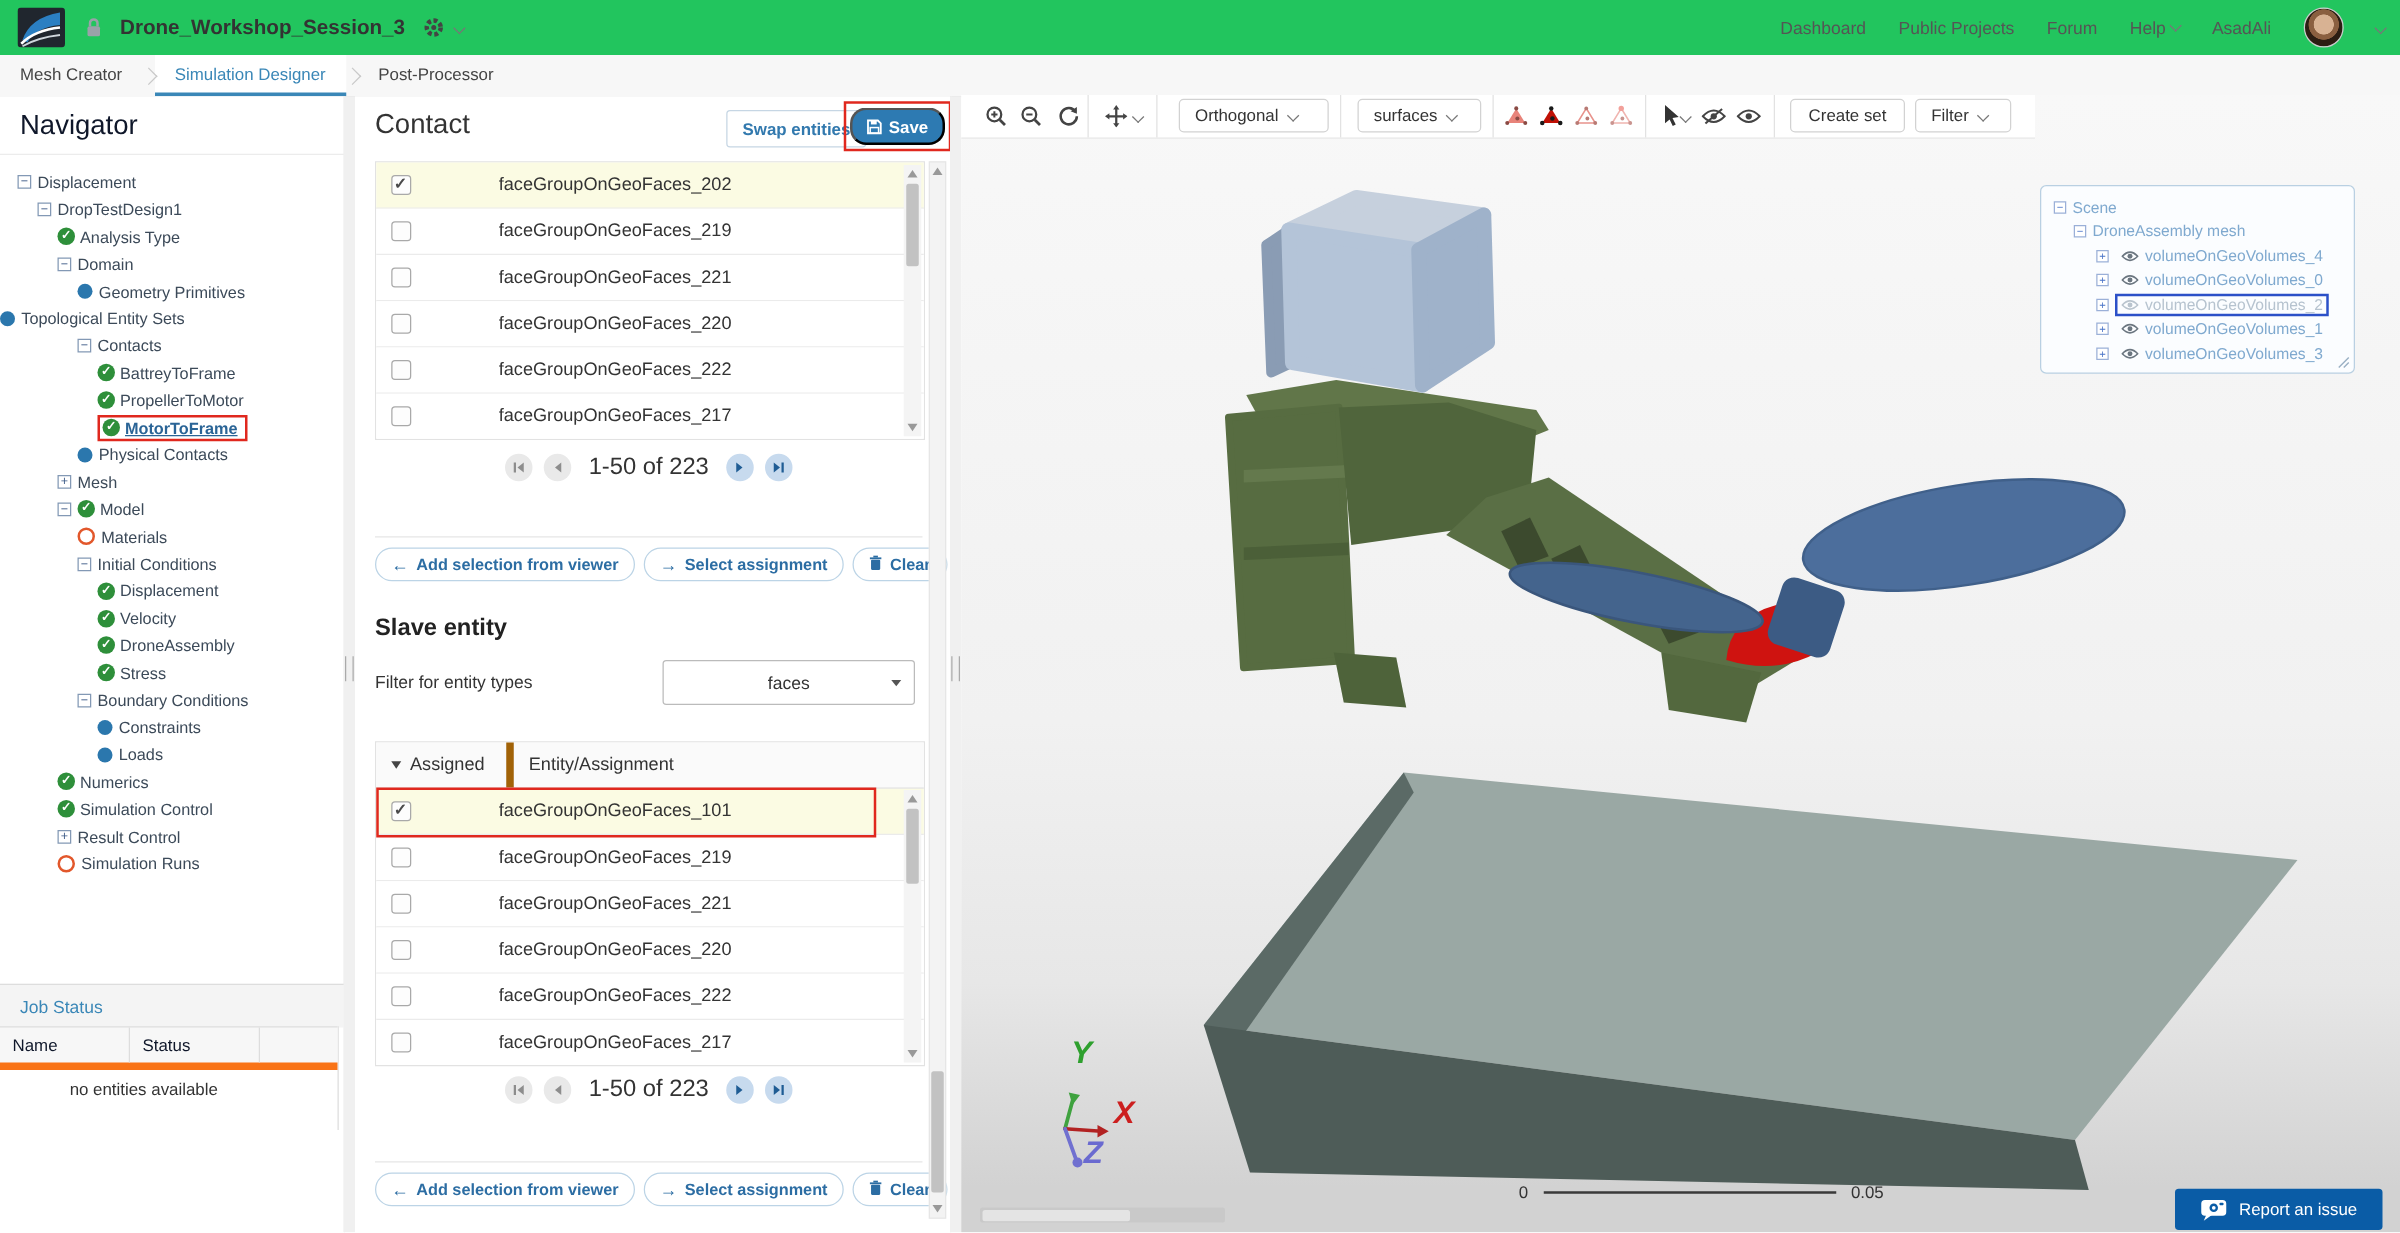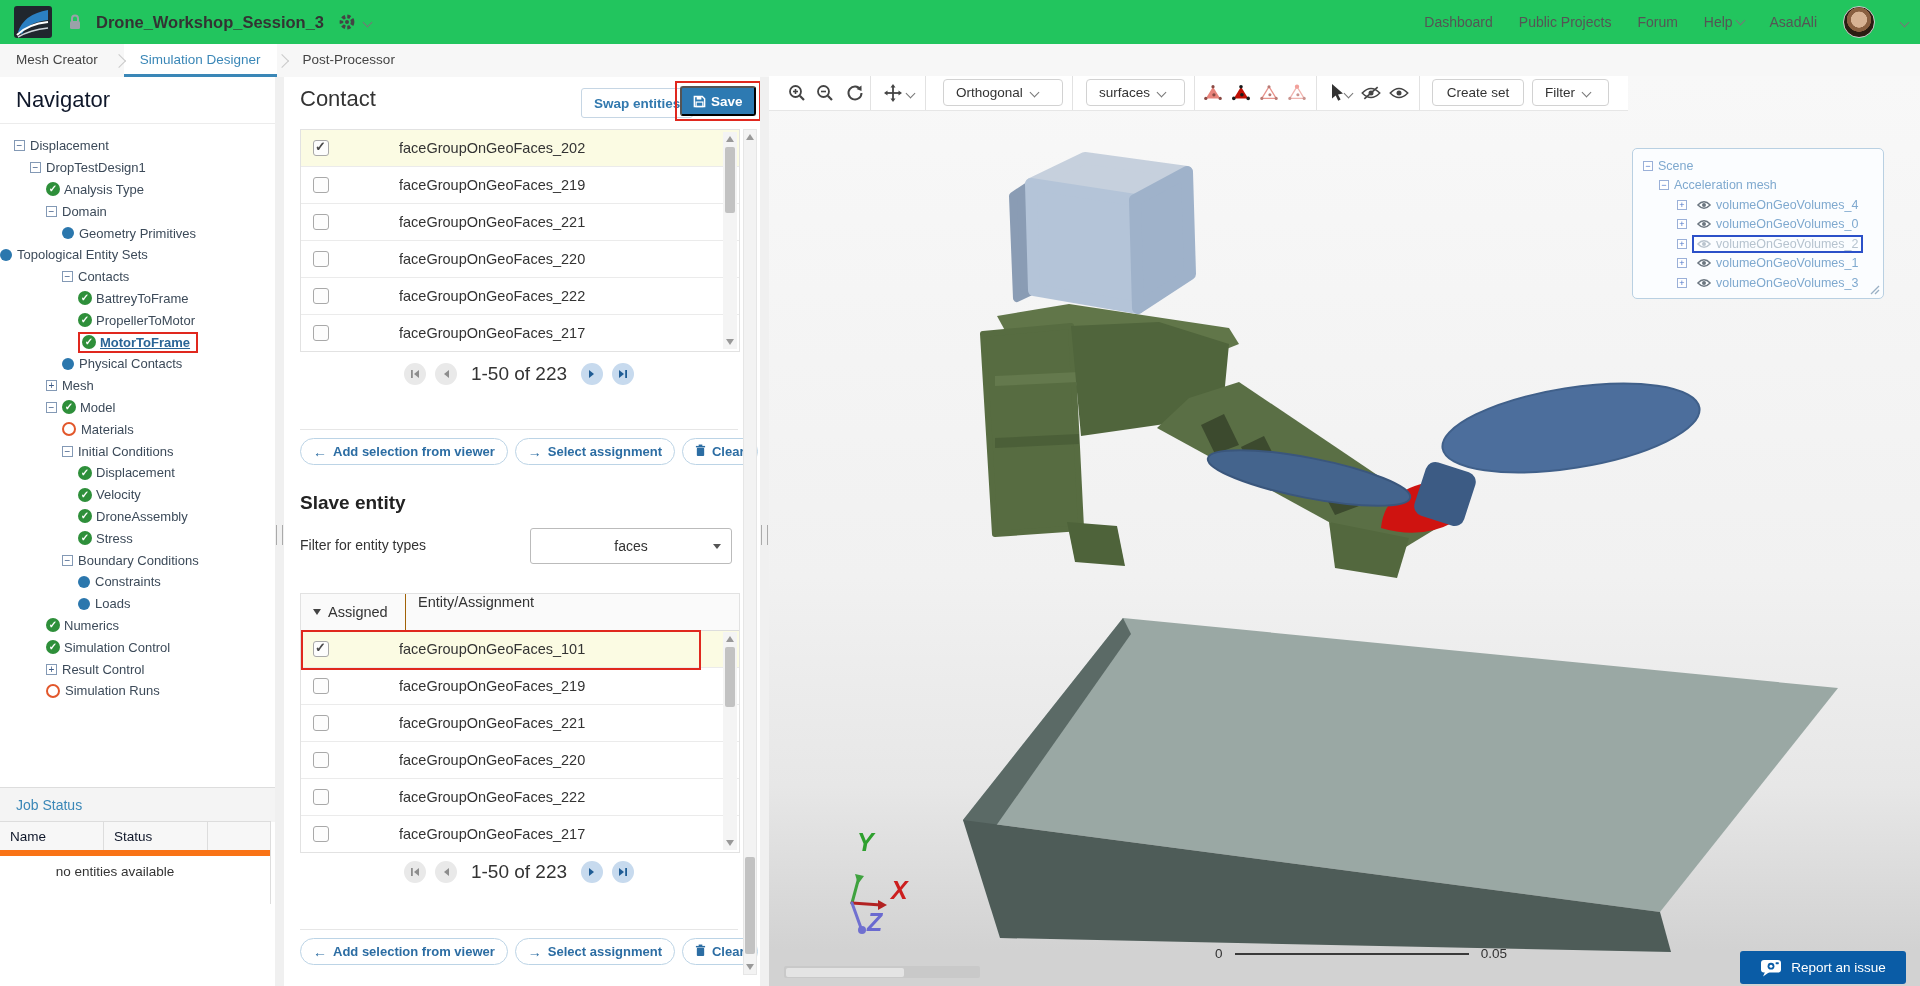--- a/index.html
+++ b/index.html
@@ -53,34 +53,34 @@
 
   .divider-col{top:77px;height:909px;background:#f0f0f0;}
   .divider-handle{position:absolute;top:448px;left:1px;width:5px;height:20px;border-left:1.5px solid #aaa;border-right:1.5px solid #aaa;}
 
   
   #contact{left:284px;top:77px;width:476px;height:909px;background:#fff;border-right:1px solid #ddd;}
   #contact-title{position:absolute;left:16px;top:9px;font-size:22px;color:#333;}
   .btn-swap{position:absolute;left:297px;top:11px;height:30px;padding:0 12px;border:1px solid #c6d6e4;border-radius:3px;
             background:#fff;color:#3279ae;font-size:13.5px;font-weight:bold;display:inline-flex;align-items:center;}
   #save-annotation{position:absolute;left:391px;top:4px;border:2px solid #e0281e;padding:3px;}
-  .btn-save{height:30px;padding:0 11px;background:#2d7ab2;border-radius:3px;color:#fff;font-size:13.5px;font-weight:bold;
+  .btn-save{height:30px;padding:0 11px;background:#2d7ab2;border-radius:13px;color:#fff;font-size:13.5px;font-weight:bold;
             display:inline-flex;align-items:center;gap:5px;}
 
   .a-table{position:absolute;left:16px;width:438px;background:#fff;border:1px solid #e2e2e2;box-sizing:content-box;}
   .a-row{position:relative;height:36px;border-bottom:1px solid #ebebeb;background:#fff;display:flex;align-items:center;}
   .a-row:last-child{border-bottom:none;}
   .a-row.checked{background:#fbfbe3;}
   .cb{position:absolute;left:12px;width:14px;height:14px;border:1px solid #a9a9a9;border-radius:3px;background:#fdfdfd;}
   .cb.on::after{content:"\2713";position:absolute;left:1px;top:-2px;font-size:13px;color:#4a4a4a;font-weight:bold;}
   .a-label{position:absolute;left:98px;font-size:14.5px;color:#333;}
   .row-red-box{position:absolute;left:0;top:-1px;width:396px;height:36px;border:2px solid #e0281e;pointer-events:none;z-index:3;}
   .a-head{height:36px;background:#fafafa;border-bottom:1px solid #ddd;display:flex;align-items:center;font-size:14.5px;color:#333;}
   .a-head .hc1{width:104px;display:flex;align-items:center;padding-left:12px;box-sizing:border-box;gap:7px;}
-  .a-head .hc2{flex:1;border-left:1px solid #a16207;padding-left:12px;height:100%;display:flex;align-items:flex-start;}
+  .a-head .hc2{flex:1;border-left:6px solid #a16207;padding-left:12px;height:100%;display:flex;align-items:center;}
   .sort-tri{width:0;height:0;border-left:4.5px solid transparent;border-right:4.5px solid transparent;border-top:6px solid #444;}
 
   .in-scroll{position:absolute;right:2px;top:2px;bottom:2px;width:14px;background:#f4f4f4;z-index:2;}
   .tri-up{position:absolute;left:3px;top:4px;width:0;height:0;border-left:4px solid transparent;border-right:4px solid transparent;border-bottom:6px solid #999;}
   .tri-down{position:absolute;left:3px;bottom:4px;width:0;height:0;border-left:4px solid transparent;border-right:4px solid transparent;border-top:6px solid #999;}
   .thumb{position:absolute;left:2px;width:10px;background:#c2c2c2;border-radius:2px;}
 
   .pag{position:absolute;left:16px;width:438px;display:flex;justify-content:center;align-items:center;gap:9px;font-size:19px;color:#333;}
   .pbtn{width:22px;height:22px;border-radius:50%;display:flex;align-items:center;justify-content:center;}
   .pbtn.dis{background:#e9e9e9;color:#8d8d8d;}
@@ -670,21 +670,21 @@
       </div>
     </div>
 
     <div id="scene-panel">
       <div class="sv-row" style="padding-left:10px;margin-top:7px;">
         <span class="sv-exp">−</span>
         <span>Scene</span>
       </div>
       <div class="sv-row" style="padding-left:26px;">
         <span class="sv-exp">−</span>
-        <span>Acceleration mesh</span>
+        <span>DroneAssembly mesh</span>
       </div>
       <div id="scene-volumes">
           <div class="sv-row" style="padding-left: 44px;">
             <span class="sv-exp">+</span>
             <span class="sv-box">
               <svg width="14" height="10" viewBox="0 0 24 16">
                 <path d="M1.5 8 Q12 -3 22.5 8 Q12 19 1.5 8Z" fill="none" stroke="#6b7680" stroke-width="2.4"></path>
                 <circle cx="12" cy="8" r="3.4" fill="#6b7680"></circle>
               </svg>
               <span class="sv-label">volumeOnGeoVolumes_4</span>

